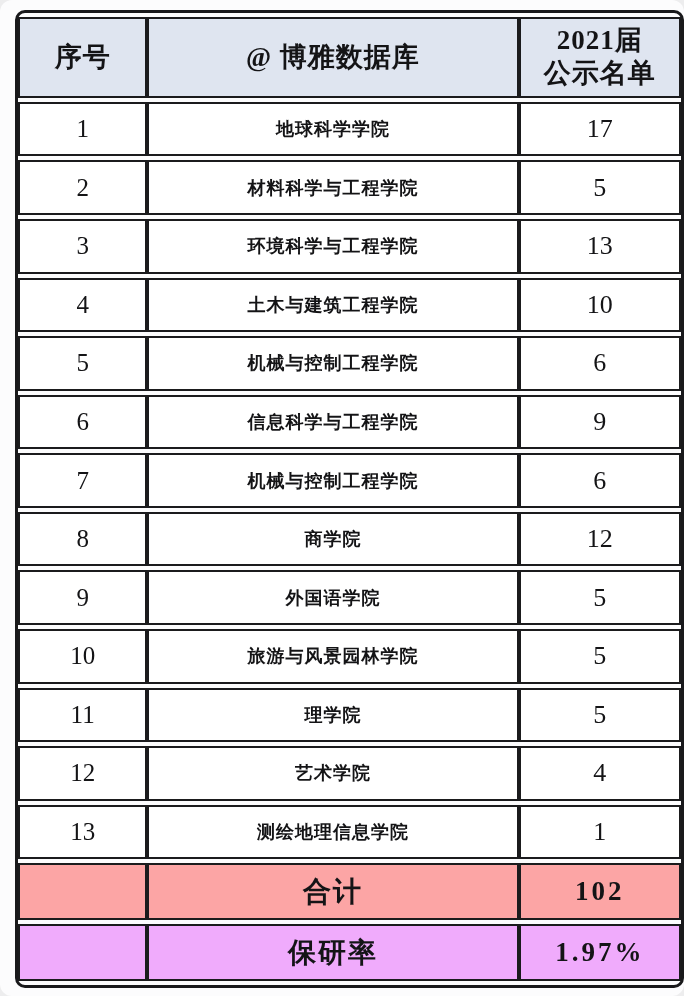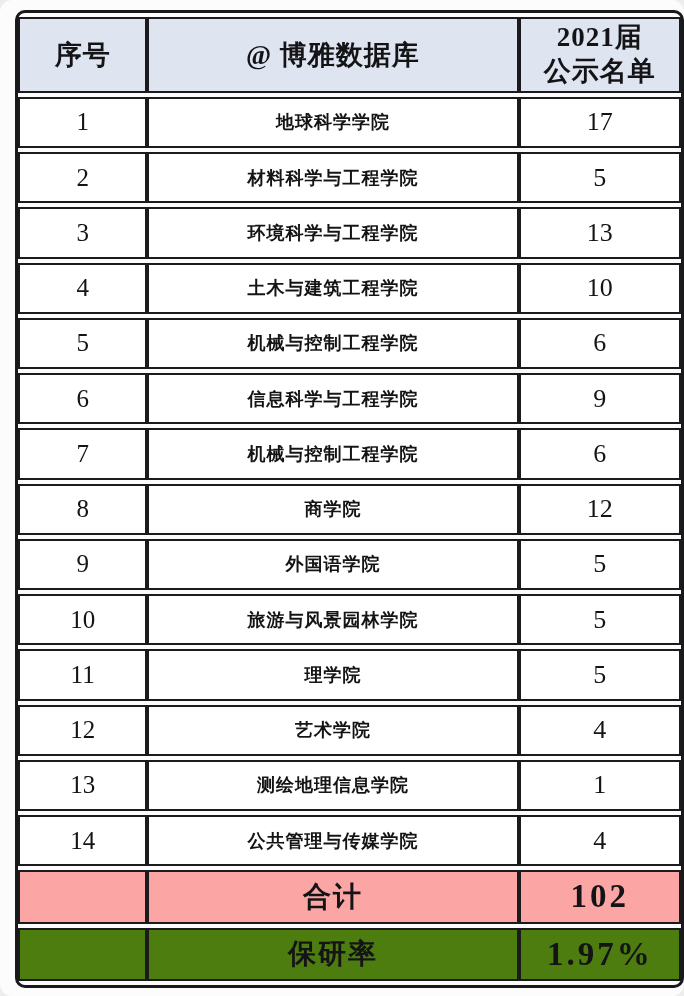--- a/index.html
+++ b/index.html
@@ -47,28 +47,28 @@
   td.college-cell{ font-size: 18px; font-weight: 700; letter-spacing: 1px; }
   td.count-cell  { font-size: 26px; font-weight: 400; }
   tr.total-row td {
     background: #fca5a5;
     height: 48px;
     font-weight: 700;
     font-size: 28px;
     letter-spacing: 2px;
   }
   tr.rate-row td {
-    background: #4d7c0f;
+    background: #f0abfc;
     height: 48px;
     font-weight: 700;
     font-size: 28px;
     letter-spacing: 2px;
   }
   tr.rate-row td.count-cell, tr.total-row td.count-cell {
-    font-weight: 700; font-size: 33px; letter-spacing: 3px;
+    font-weight: 700; font-size: 27px; letter-spacing: 3px;
   }
 </style>
 </head>
 <body>
 
 <div class="screen">
   <table class="roster">
     <colgroup>
       <col style="width:19.5%">
       <col style="width:56%">
@@ -142,25 +142,20 @@
       <tr class="data-row">
         <td class="index-cell">12</td>
         <td class="college-cell">艺术学院</td>
         <td class="count-cell">4</td>
       </tr>
       <tr class="data-row">
         <td class="index-cell">13</td>
         <td class="college-cell">测绘地理信息学院</td>
         <td class="count-cell">1</td>
       </tr>
-      <tr class="data-row">
-        <td class="index-cell">14</td>
-        <td class="college-cell">公共管理与传媒学院</td>
-        <td class="count-cell">4</td>
-      </tr>
 
       <tr class="total-row">
         <td></td>
         <td>合计</td>
         <td class="count-cell">102</td>
       </tr>
       <tr class="rate-row">
         <td></td>
         <td>保研率</td>
         <td class="count-cell">1.97%</td>

